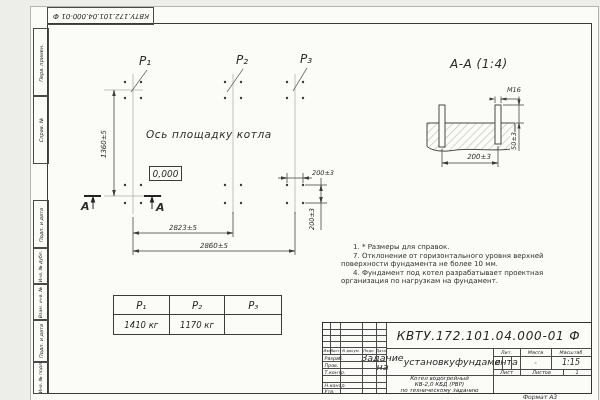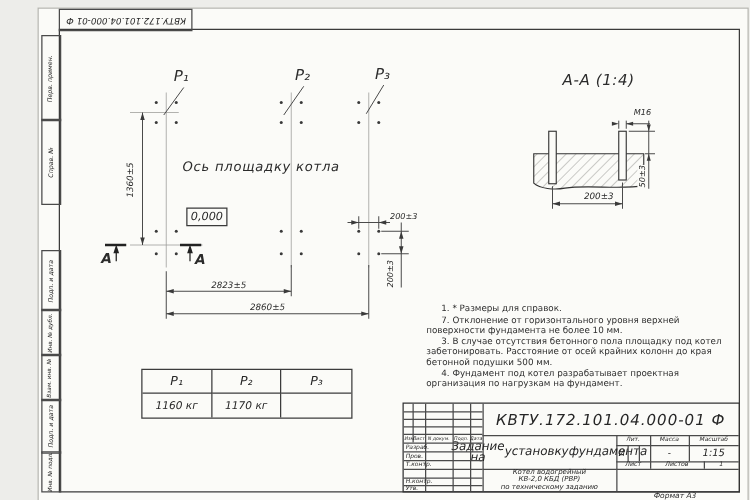--- a/index.html
+++ b/index.html
@@ -203,29 +203,28 @@
   <span class="txt" style="left:450px;top:57px;font-size:12px;letter-spacing:0.5px;">А-А (1:4)</span>
   <span class="txt" style="left:507px;top:86px;font-size:6.5px;">М16</span>
   <div class="txt" style="left:508px;top:128px;width:12px;height:26px;display:flex;align-items:center;justify-content:center;">
     <span class="rot90" style="font-size:6.5px;background:#fbfbf8;">50±3</span>
     </div>
   <span class="txt" style="left:456px;top:152.5px;width:46px;text-align:center;font-size:7px;">200±3</span>
 
   <div id="notes">
     <p>1. * Размеры для справок.</p>
     <p>7. Отклонение от горизонтального уровня верхней поверхности фундамента не более 10 мм.</p>
-    <p>3. В случае отсутствия бетонного пола площадку под котел забетонировать. Расстояние от осей крайних колонн до края бетонной подушки 500 мм.</p>
     <p>4. Фундамент под котел разрабатывает проектная организация по нагрузкам на фундамент.</p>
   </div>
 
   <div id="ltable">
     <div class="hd">P₁</div>
     <div class="hd">P₂</div>
     <div class="hd">P₃</div>
-    <div class="vl">1160 кг</div>
+    <div class="vl">1410 кг</div>
     <div class="vl">1170 кг</div>
   </div>
 
   <div id="tb">
 
     <div class="v" style="left:63px;top:0;height:70px;"></div>
     <div class="v" style="left:170px;top:25px;height:45px;"></div>
 
     <div class="h" style="left:63px;top:25px;width:205px;"></div>
     <div class="c" style="left:63px;top:0;width:205px;height:25px;font-size:12px;letter-spacing:0.8px;">КВТУ.172.101.04.000-01 Ф</div>

